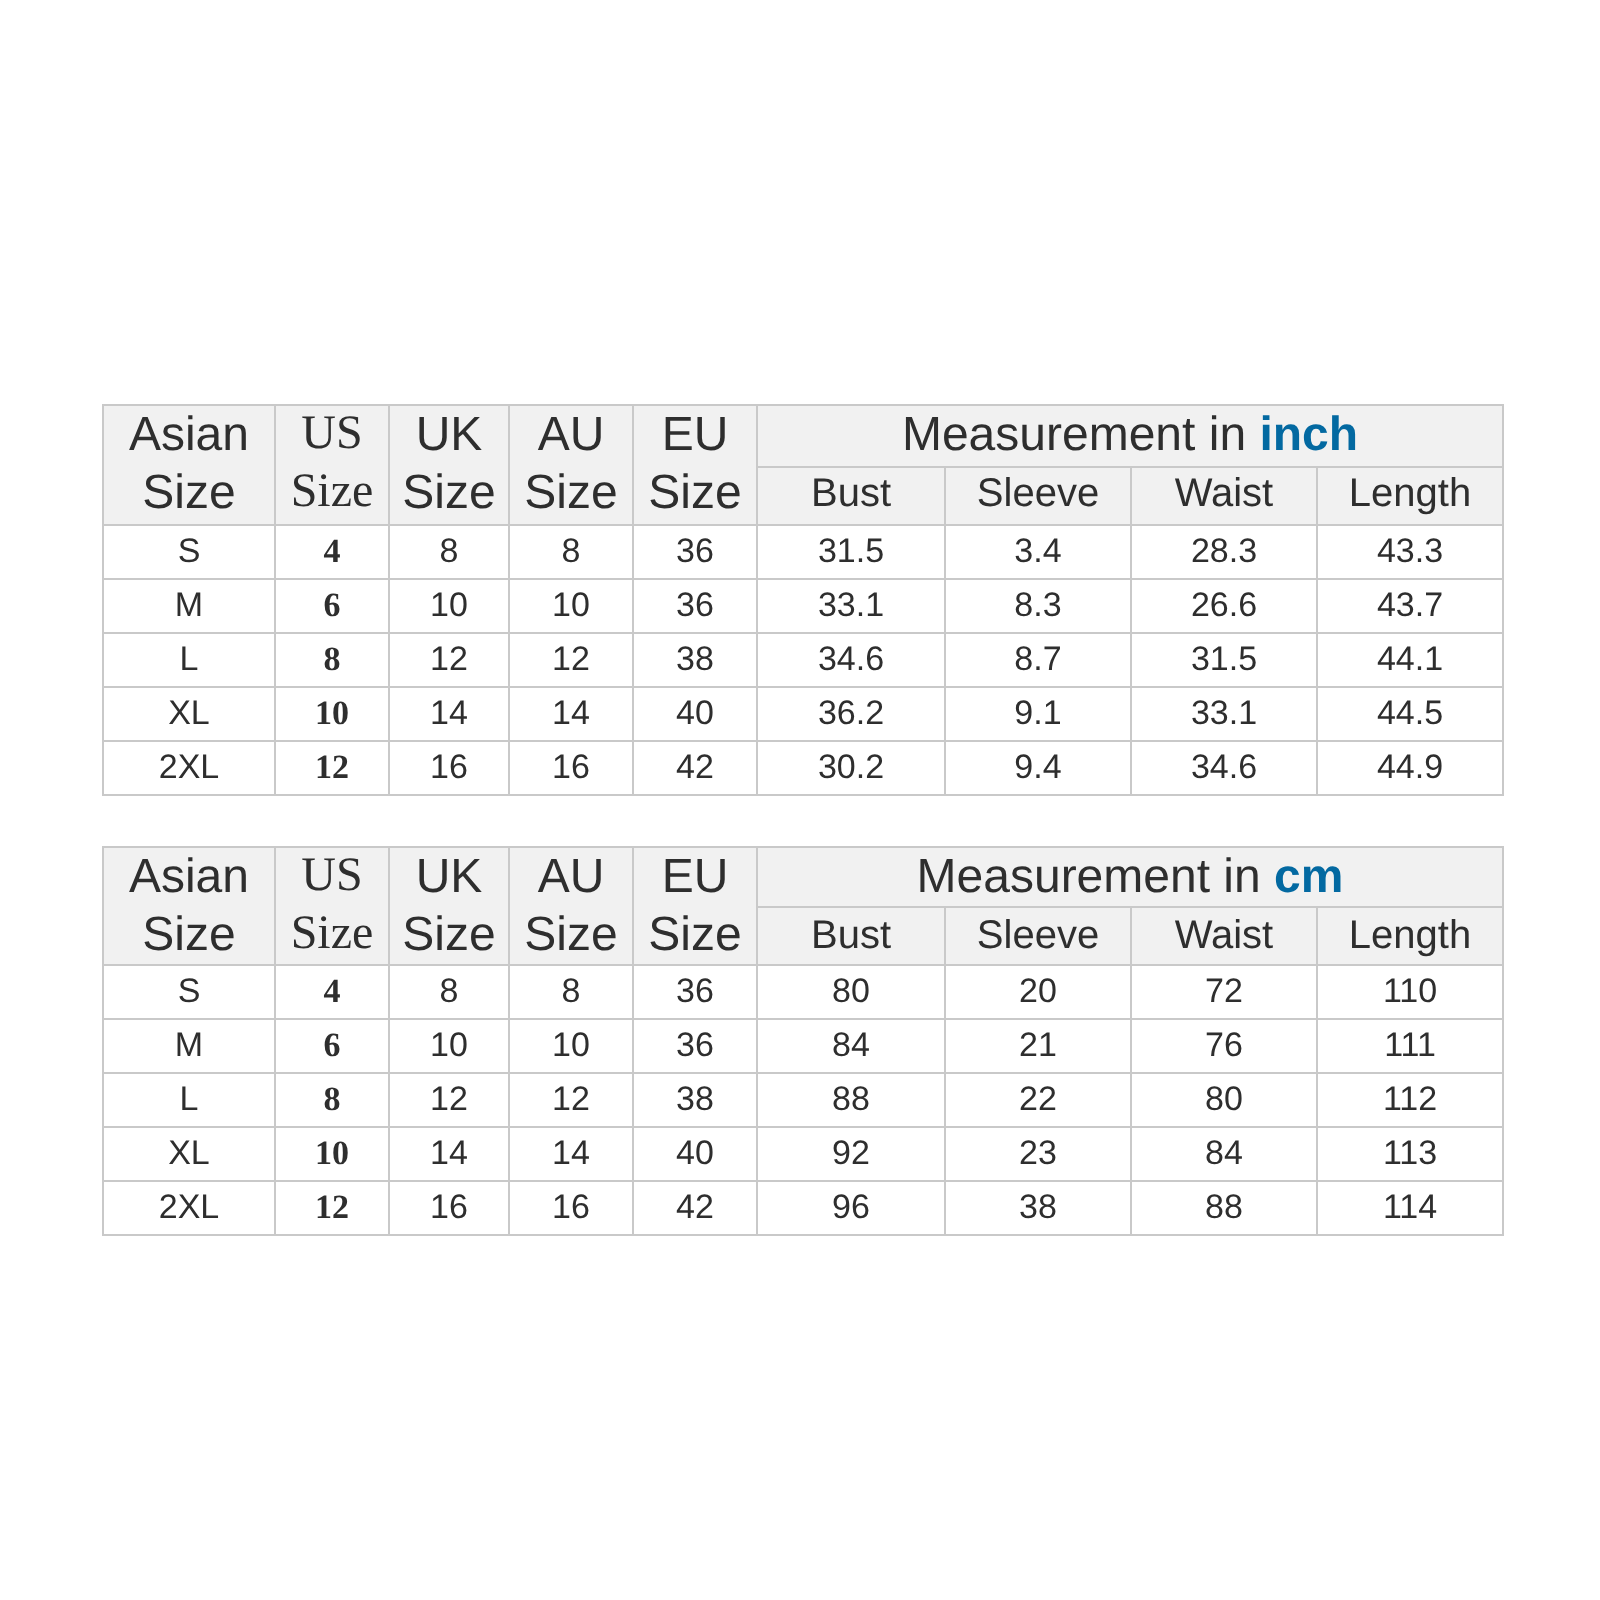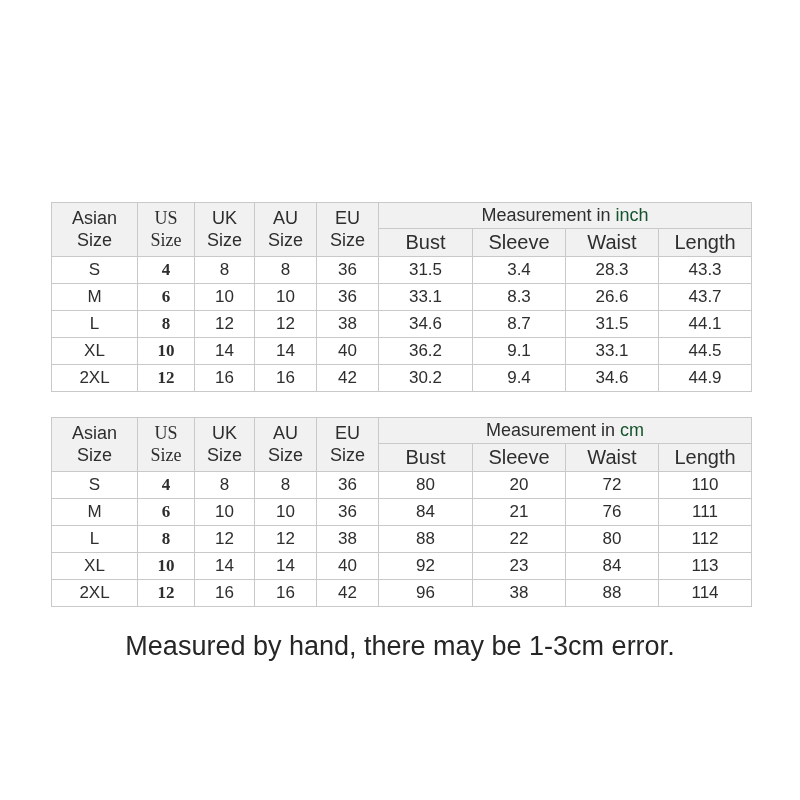--- a/index.html
+++ b/index.html
@@ -33,40 +33,40 @@
     color: #2e2e2e;
     padding: 0;
     overflow: hidden;
   }
   .size-table thead th {
     background: #f1f1f1;
     font-weight: normal;
   }
   .size-table thead tr.head-top th {
     height: 25px;
-    font-size: 18px;
+    font-size: 24px;
     line-height: 1.22;
   }
   .size-table thead th.measure-title {
     font-size: 16px;
     height: 25px;
   }
   .size-table thead tr.head-sub th {
     font-size: 20px;
     height: 27px;
   }
   .size-table tbody td {
     font-size: 17px;
     height: 26px;
     background: #ffffff;
   }
   .bold { font-weight: bold; font-family: Liberation Serif, serif; }
   .unit {
-    color: #14532d;
-    font-weight: normal;
+    color: #0369a1;
+    font-weight: bold;
   }
   
   col.c-asian  { width: 86px; }
   col.c-us     { width: 57px; }
   col.c-uk     { width: 60px; }
   col.c-au     { width: 62px; }
   col.c-eu     { width: 62px; }
   col.c-bust   { width: 94px; }
   col.c-sleeve { width: 93px; }
   col.c-waist  { width: 93px; }
@@ -258,15 +258,14 @@
         <td>16</td>
         <td>42</td>
         <td>96</td>
         <td>38</td>
         <td>88</td>
         <td>114</td>
       </tr>
     </tbody>
   </table>
 
-  <p class="footer-note">Measured by hand, there may be 1-3cm error.</p>
 
 </div>
 
 </body></html>

